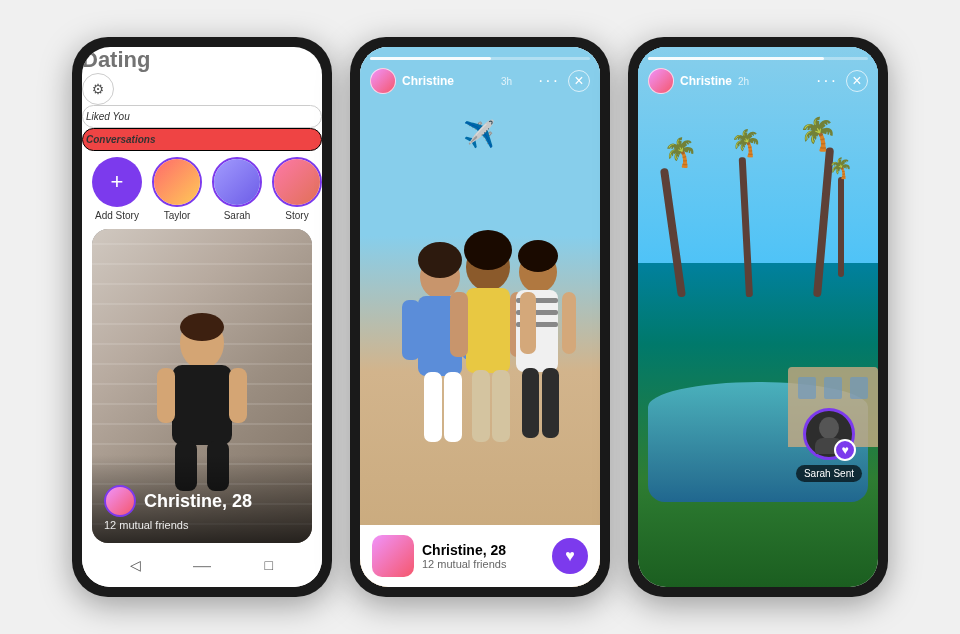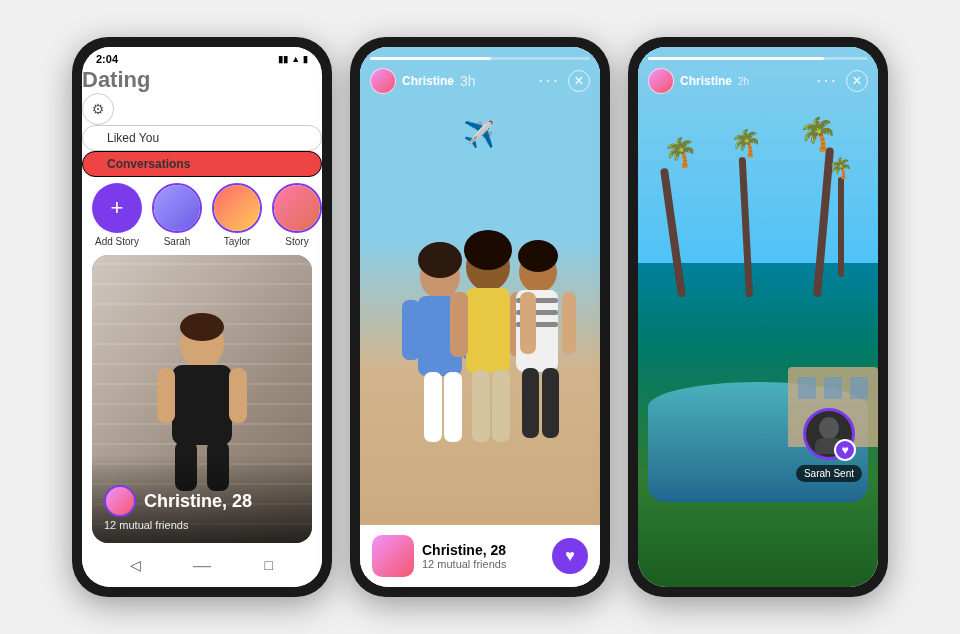--- a/index.html
+++ b/index.html
@@ -72,27 +72,28 @@
       color: #737373;
     }
     .phone1 .gear-btn {
       width: 32px; height: 32px;
       border: 1.5px solid #ccc;
       border-radius: 50%;
       display: flex; align-items: center; justify-content: center;
       font-size: 14px; color: #555;
     }
     .tab-pill {
-      padding: 5px 24px;
+      padding: 5px 3px;
       border-radius: 20px;
       border: 1.5px solid #ccc;
-      font-size: 12px;
+      font-size: 10px;
       font-weight: 500;
       color: #333;
       background: #fff;
+      font-style: italic;
     }
     .tab-pill.active {
       border-color: #000;
       background: #ef4444;
       font-weight: 600;
     }
     .stories-row {
       display: flex;
       gap: 10px;
       padding: 6px 10px 4px;
@@ -167,28 +168,20 @@
         rgba(255,255,255,0.12) 20px
       );
     }
   </style>
 </head>
 <body>
 
 <div class="phone">
   <div class="phone-inner">
 
-    <div class="status-bar">
-      <span class="time">2:04</span>
-      <div class="status-icons">
-        <span style="font-size:9px;">▮▮</span>
-        <span style="font-size:9px;">▲</span>
-        <span style="font-size:9px;">▮</span>
-      </div>
-    </div>
 
     <div class="app-header phone1">
       <span class="app-title">Dating</span>
       <div class="gear-btn">
         <span>⚙</span>
       </div>
     </div>
 
     <div class="tabs phone1">
       <div class="tab-pill">
@@ -201,29 +194,29 @@
 
     <div class="stories-row phone1">
       <div class="story-item">
         <div class="add-plus">
           <span>+</span>
         </div>
         <span class="story-label">Add Story</span>
       </div>
       <div class="story-item">
         <div class="story-avatar">
-          <div class="story-avatar-bg" style="background: linear-gradient(135deg, #a29bfe, #6c5ce7);"></div>
-        </div>
-        <span class="story-label">Sarah</span>
+          <div class="story-avatar-bg" style="background: linear-gradient(135deg, #ff6b6b, #feca57);"></div>
+        </div>
+        <span class="story-label">Taylor</span>
       </div>
       <div class="story-item">
         <div class="story-avatar">
-          <div class="story-avatar-bg" style="background: linear-gradient(135deg, #ff6b6b, #feca57);"></div>
-        </div>
-        <span class="story-label">Taylor</span>
+          <div class="story-avatar-bg" style="background: linear-gradient(135deg, #a29bfe, #6c5ce7);"></div>
+        </div>
+        <span class="story-label">Sarah</span>
       </div>
       <div class="story-item">
         <div class="story-avatar">
           <div class="story-avatar-bg" style="background: linear-gradient(135deg, #fd79a8, #e17055);"></div>
         </div>
         <span class="story-label">Story</span>
       </div>
 
     </div>
 
@@ -308,21 +301,21 @@
         <ellipse cx="158" cy="34" rx="20" ry="16" fill="#1a0a00"></ellipse>
       </svg>
 
       <div style="position:absolute;top:0;left:0;right:0;z-index:20;padding:10px 10px 0;">
         <div style="height:3px;background:rgba(255,255,255,0.35);border-radius:2px;margin-bottom:8px;">
           <div style="height:100%;width:55%;background:rgba(255,255,255,0.9);border-radius:2px;"></div>
         </div>
         <div style="display:flex;align-items:center;gap:6px;">
           <div style="width:26px;height:26px;border-radius:50%;background:linear-gradient(135deg,#f093fb,#f5576c);border:1.5px solid rgba(255,255,255,0.7);"></div>
           <span style="color:#fff;font-size:12px;font-weight:600;">Christine</span>
-          <span style="color:rgba(255,255,255,0.75);font-size:14px;">3h</span>
+          <span style="color:rgba(255,255,255,0.75);font-size:10px;margin-left:41px;">3h</span>
           <div style="margin-left:auto;display:flex;gap:8px;align-items:center;">
             <span style="color:#fff;font-size:16px;letter-spacing:2px;">···</span>
             <span style="color:#fff;font-size:16px;font-weight:300;border:1.5px solid rgba(255,255,255,0.7);border-radius:50%;width:22px;height:22px;display:flex;align-items:center;justify-content:center;">×</span>
           </div>
         </div>
       </div>
 
       <div style="position:absolute;top:70px;left:0;right:0;text-align:center;z-index:15;">
         <div style="font-size:26px;margin-top:2px;">✈️</div>
       </div>

